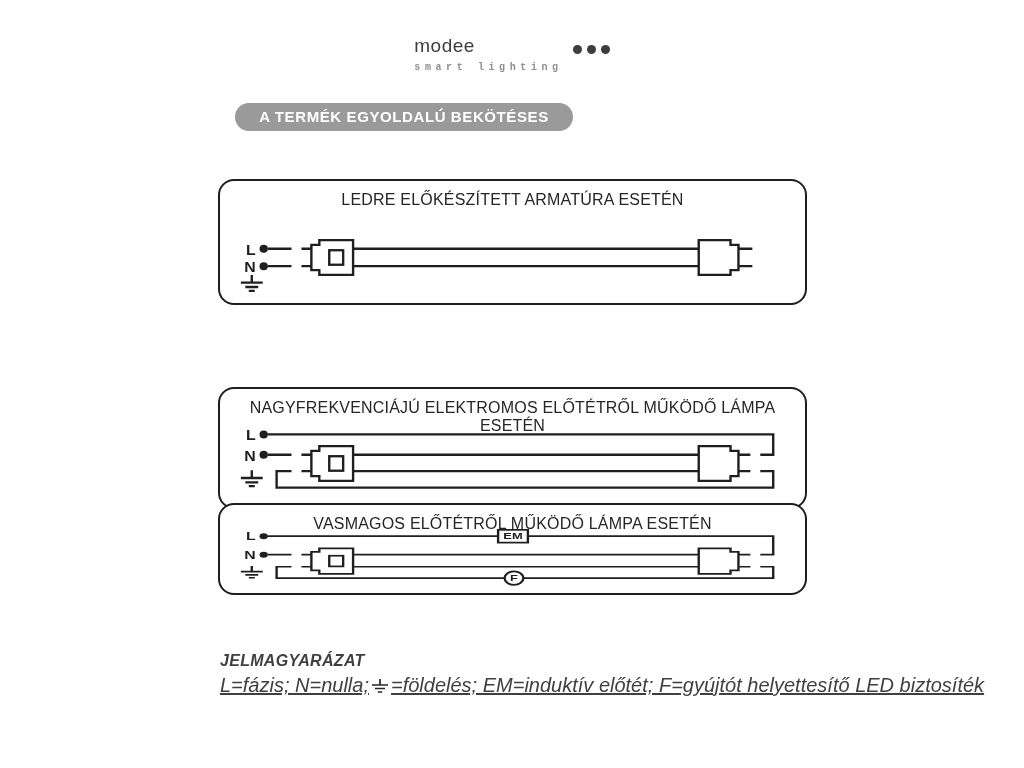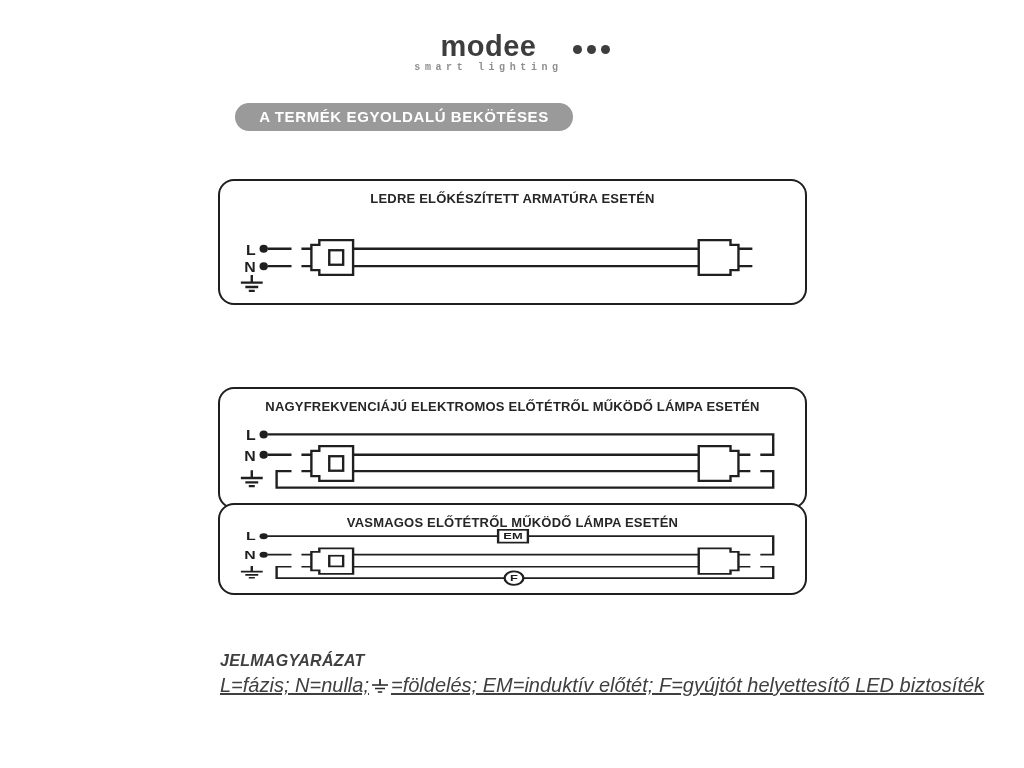--- a/index.html
+++ b/index.html
@@ -4,21 +4,21 @@
 <style>
   html,body{margin:0;padding:0;}
   body{
     width:1024px;height:768px;background:#ffffff;position:relative;
     font-family:"Liberation Sans", sans-serif;color:#262626;overflow:hidden;
   }
   
   .logo{position:absolute;top:33px;left:0;width:1024px;display:flex;justify-content:center;}
   .logo-inner{display:flex;align-items:flex-start;}
   .logo-textcol{display:flex;flex-direction:column;}
-  .logo-brand{font-size:29px;font-weight:700;color:#3d3d3d;letter-spacing:.5px;line-height:26px;text-align:center;}
+  .logo-brand{font-size:19px;font-weight:400;color:#3d3d3d;letter-spacing:.5px;line-height:26px;}
   .logo-tagline{font-size:10px;color:#8e8e8e;letter-spacing:4.6px;margin-top:3px;font-weight:700;font-family:Liberation Mono, monospace;}
   .logo-dots{display:flex;gap:5px;margin-left:10px;margin-top:12px;}
   .logo-dot{width:9px;height:9px;border-radius:50%;background:#3d3d3d;}
   
   .banner{
     position:absolute;top:103px;left:0;width:808px;display:flex;justify-content:center;
   }
   .banner-pill{
     background:#9a9a9b;color:#ffffff;font-weight:700;font-size:15px;letter-spacing:.6px;
     height:28px;line-height:28px;padding:0 24px;border-radius:14px;white-space:nowrap;
@@ -26,21 +26,21 @@
   
   .panel{
     position:absolute;left:218px;width:589px;border:2px solid #1f1f1f;border-radius:16px;
     background:#fff;box-sizing:border-box;
   }
   .panel-1{top:179px;height:126px;}
   .panel-2{top:343px;height:122px;margin-top:44px;}
   .panel-3{top:503px;height:92px;}
   .panel-title{
     position:absolute;top:10px;left:0;width:100%;text-align:center;
-    font-size:13px;font-weight:700;color:#262626;letter-spacing:.2px;
+    font-size:16px;font-weight:400;color:#262626;letter-spacing:.2px;
   }
   .panel svg{position:absolute;left:0;top:0;width:100%;height:100%;display:block;}
   
   .legend{position:absolute;left:220px;top:652px;width:600px;font-style:italic;color:#404040;}
   .legend-heading{font-size:16px;font-weight:700;letter-spacing:.3px;}
   .legend-line{font-size:20px;margin-top:4px;white-space:nowrap;text-decoration:underline;}
   .legend-earth{vertical-align:-2px;margin:0 2px;}
   
   .wire{stroke:#1f1f1f;stroke-width:2.4;fill:none;}
   .capshape{stroke:#1f1f1f;stroke-width:2.4;fill:#ffffff;}

